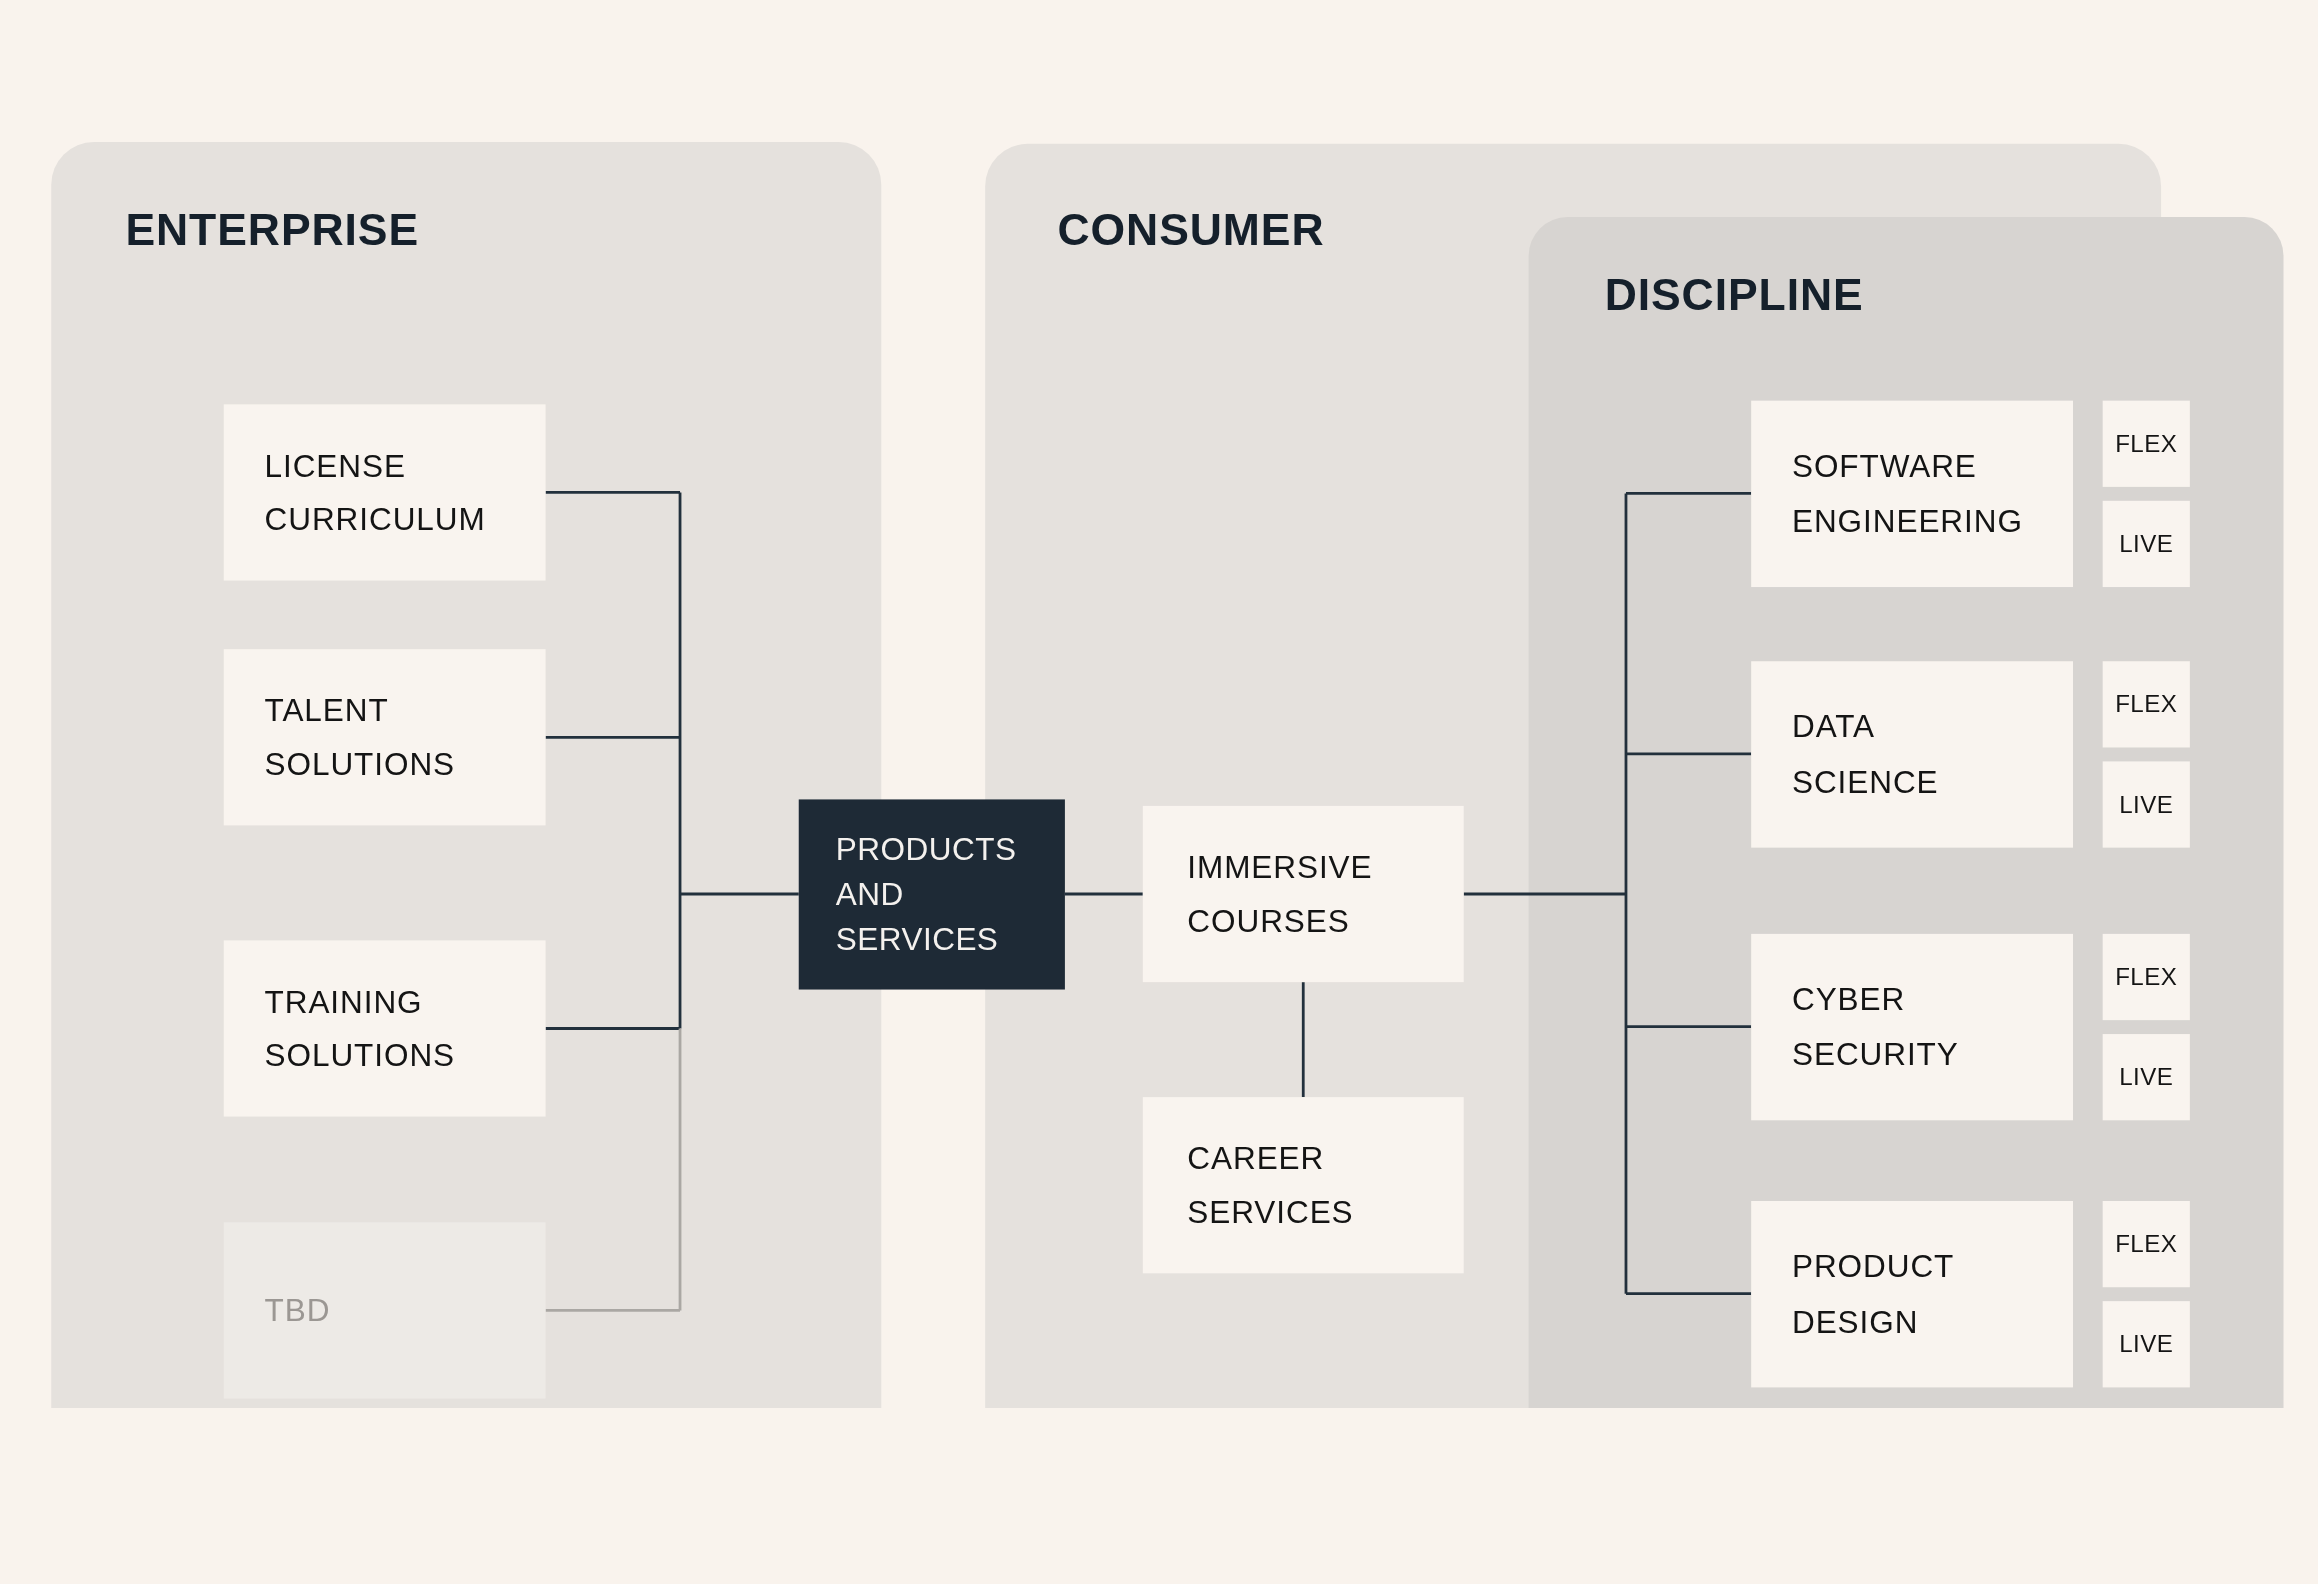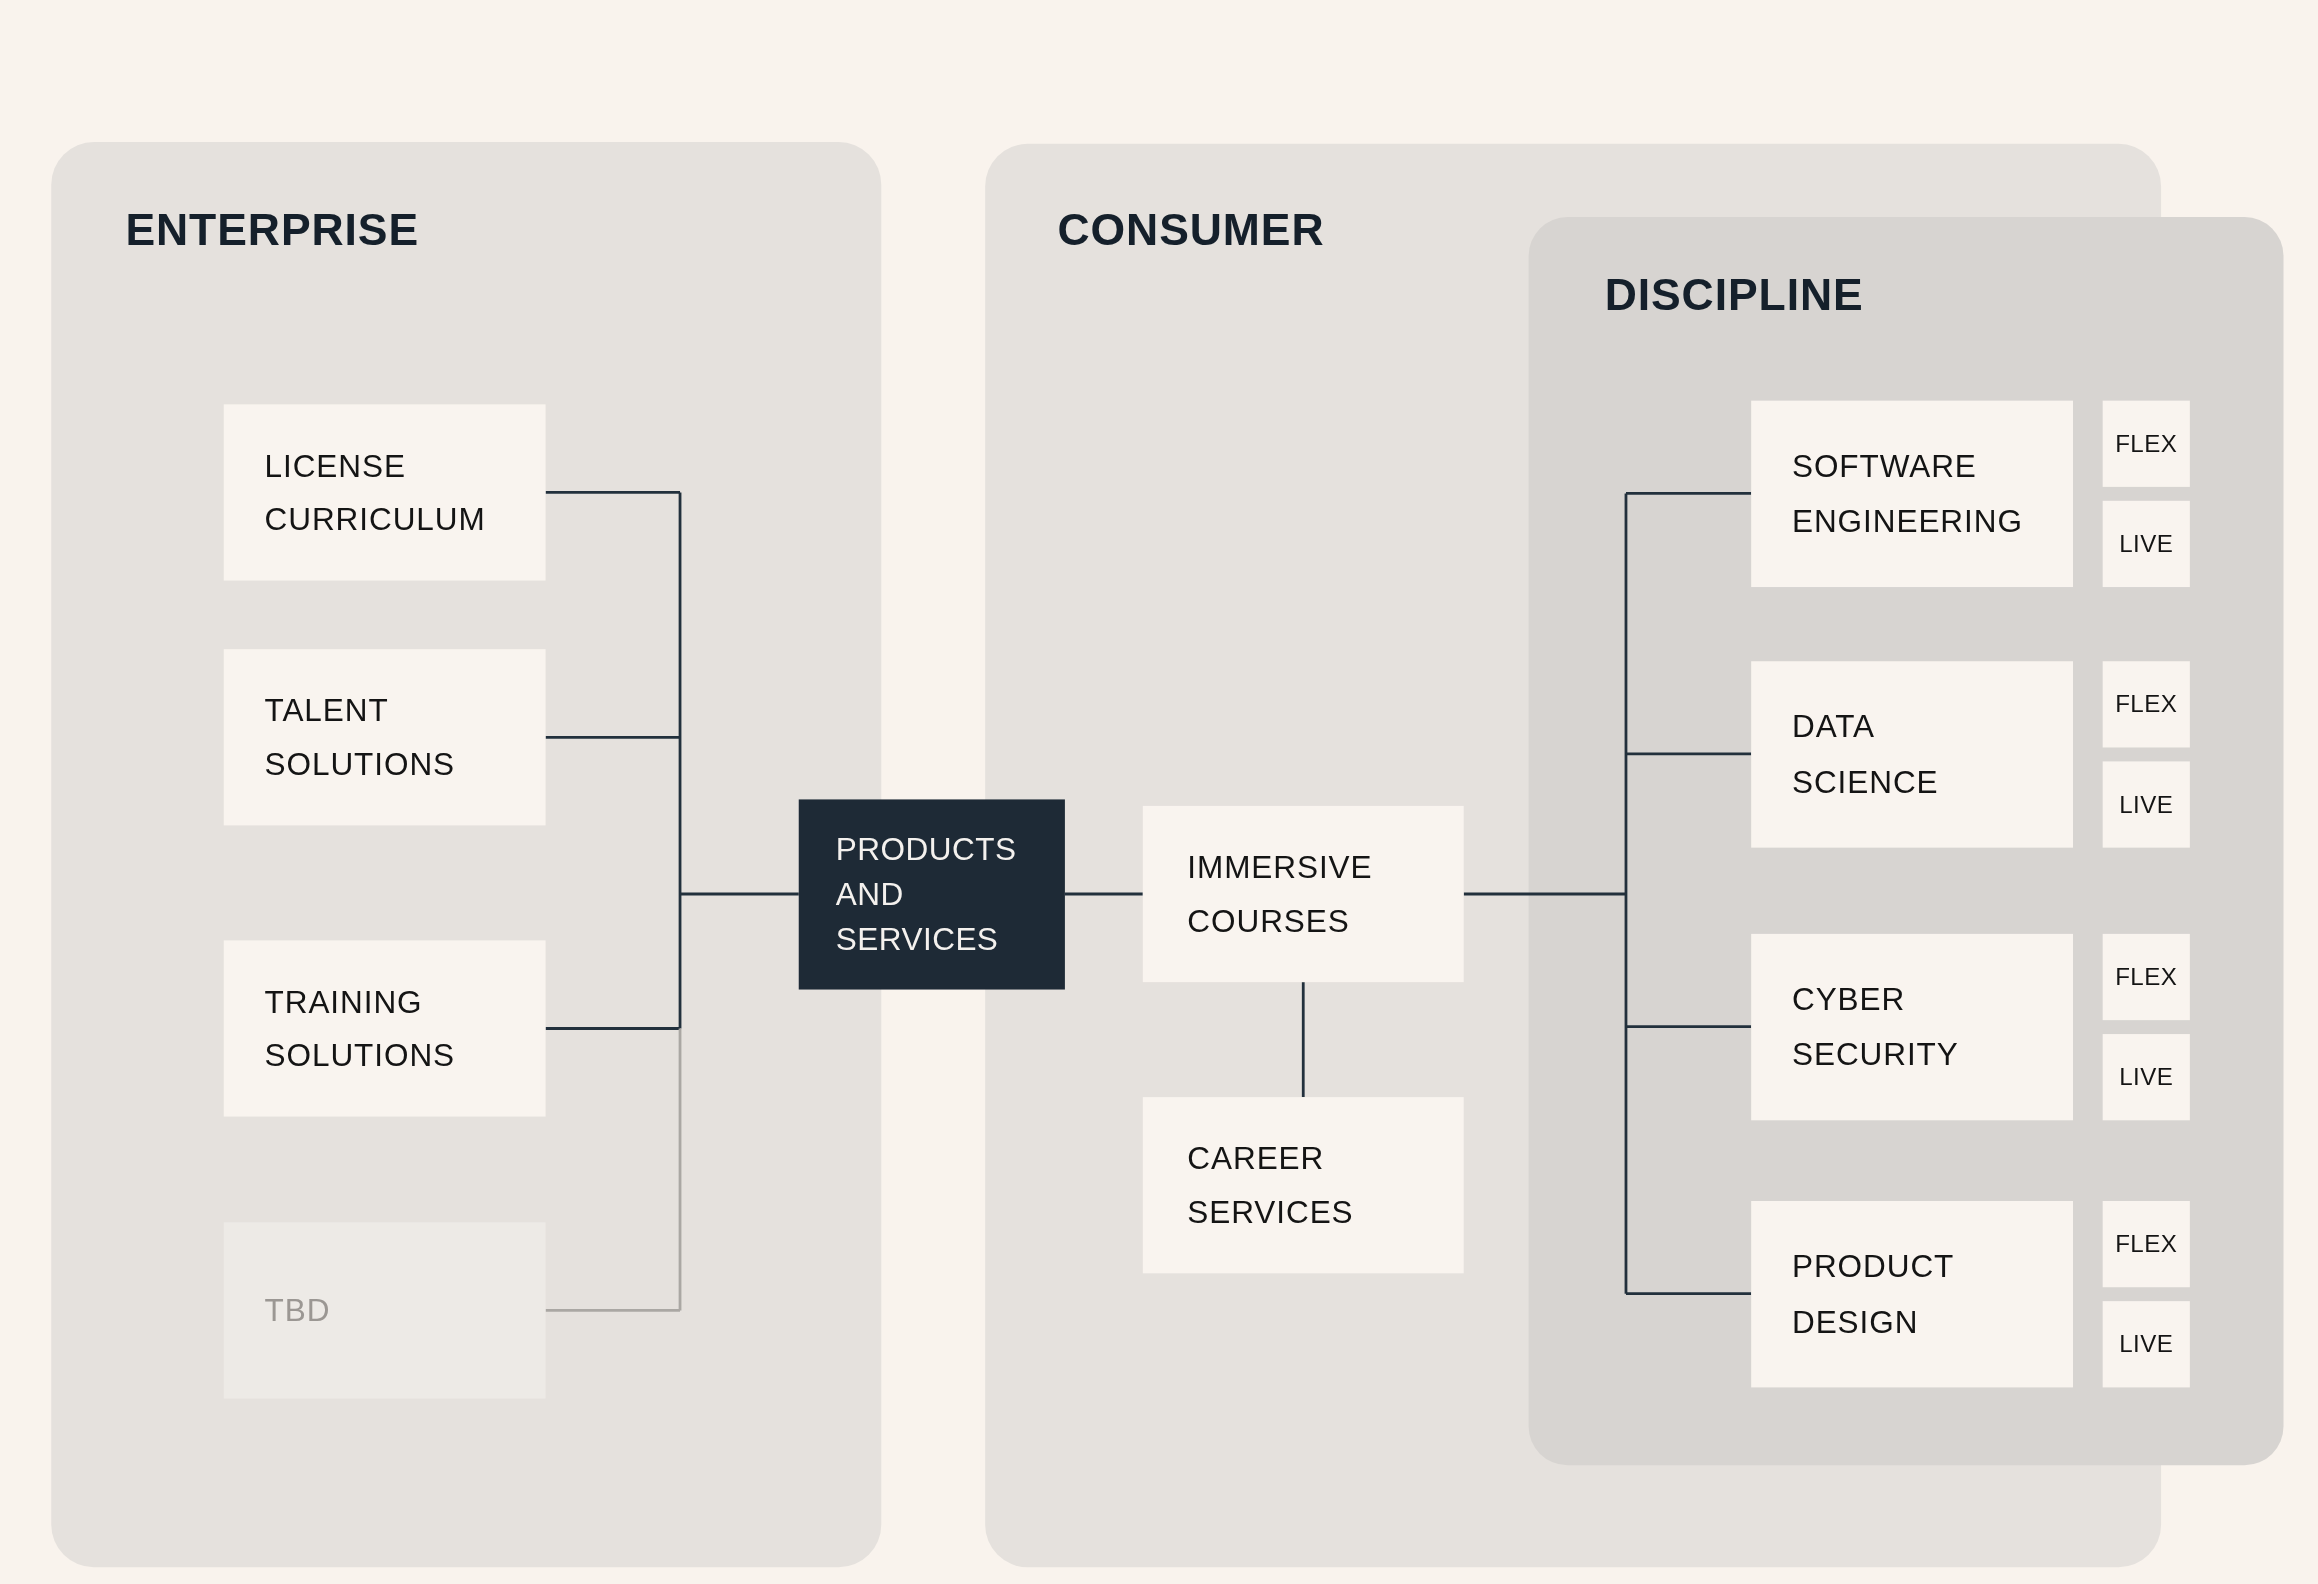--- a/index.html
+++ b/index.html
@@ -3,21 +3,21 @@
 <meta charset="utf-8">
 <style>
   html, body {
     margin: 0;
     padding: 0;
     background: #f9f3ed;
   }
   .diagram {
     position: relative;
     width: 2319px;
-    height: 1584px;
+    height: 1408px;
     font-family: "Liberation Sans", sans-serif;
     overflow: hidden;
   }
   svg { display: block; }
   text {
     font-family: "Liberation Sans", sans-serif;
   }
   .panel-title {
     font-size: 48px;
     font-weight: 700;

